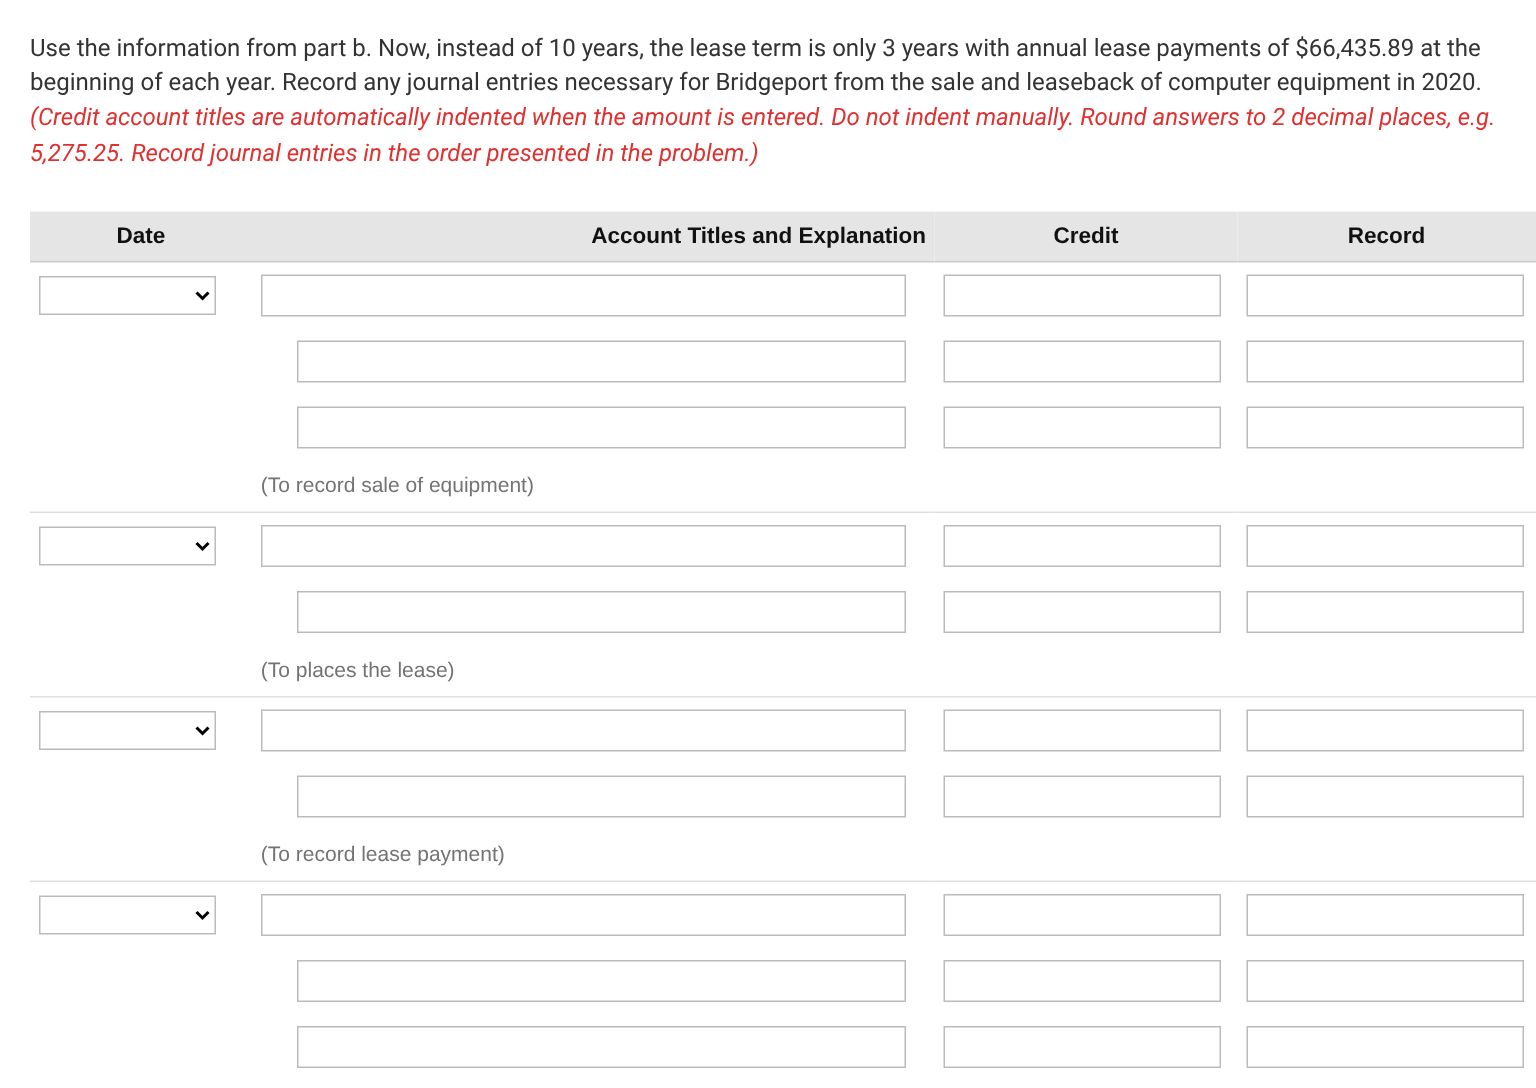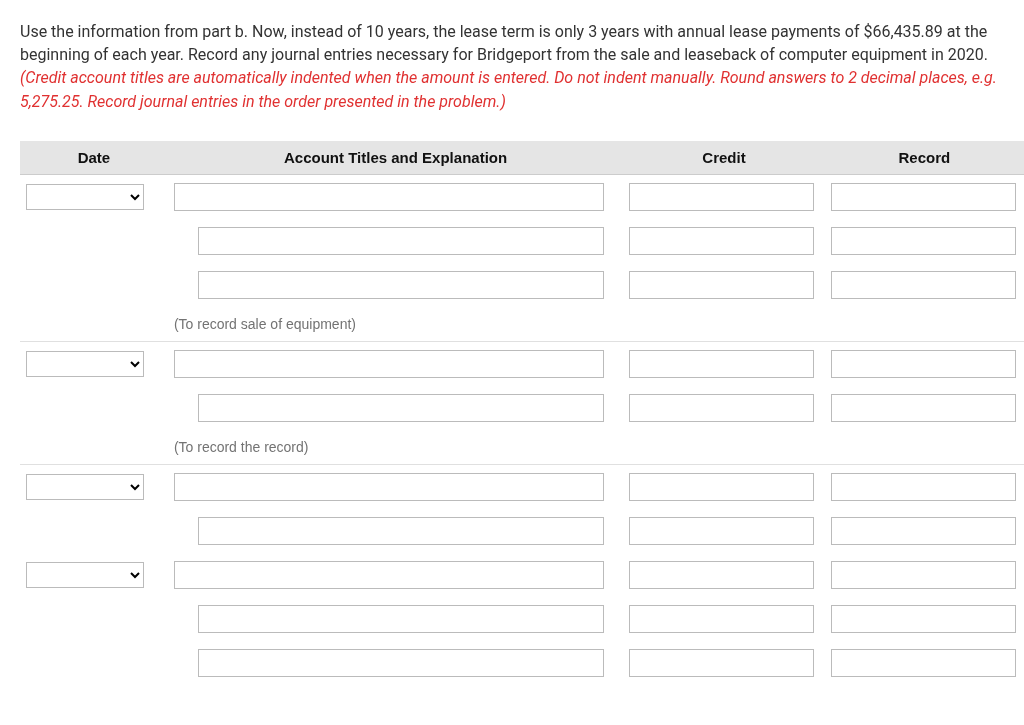--- a/index.html
+++ b/index.html
@@ -85,21 +85,21 @@
 <body>
 
 <div class="instructions">
   <span>Use the information from part b. Now, instead of 10 years, the lease term is only 3 years with annual lease payments of $66,435.89 at the beginning of each year. Record any journal entries necessary for Bridgeport from the sale and leaseback of computer equipment in 2020. </span><span class="red">(Credit account titles are automatically indented when the amount is entered. Do not indent manually. Round answers to 2 decimal places, e.g. 5,275.25. Record journal entries in the order presented in the problem.)</span>
 </div>
 
 <table class="journal">
   <thead>
     <tr>
       <th>Date</th>
-      <th style="text-align:center;">Account Titles and Explanation</th>
+      <th style="text-align:right;">Account Titles and Explanation</th>
       <th>Credit</th>
       <th>Record</th>
     </tr>
   </thead>
   <tbody>
 
     <tr class="no-border">
       <td class="date-col"><select class="date-select"><option></option></select></td>
       <td class="acct-col"><input class="acct" style=""></td>
       <td class="debit-col"><input class="amt" style=""></td>
@@ -131,36 +131,42 @@
       <td><input class="amt" style=""></td>
     </tr>
     <tr class="no-border">
       <td></td>
       <td><input class="acct indent" style=""></td>
       <td><input class="amt" style=""></td>
       <td><input class="amt" style=""></td>
     </tr>
     <tr>
       <td></td>
-      <td><span class="explain">(To record the record)</span></td>
+      <td><span class="explain">(To places the lease)</span></td>
       <td></td>
       <td></td>
     </tr>
 
     <tr class="no-border">
       <td><select class="date-select"><option></option></select></td>
       <td><input class="acct" style=""></td>
       <td><input class="amt" style=""></td>
       <td><input class="amt" style=""></td>
     </tr>
     <tr class="no-border">
       <td></td>
       <td><input class="acct indent" style=""></td>
       <td><input class="amt" style=""></td>
       <td><input class="amt" style=""></td>
+    </tr>
+    <tr>
+      <td></td>
+      <td><span class="explain">(To record lease payment)</span></td>
+      <td></td>
+      <td></td>
     </tr>
 
     <tr class="no-border">
       <td><select class="date-select"><option></option></select></td>
       <td><input class="acct" style=""></td>
       <td><input class="amt" style=""></td>
       <td><input class="amt" style=""></td>
     </tr>
     <tr class="no-border">
       <td></td>

